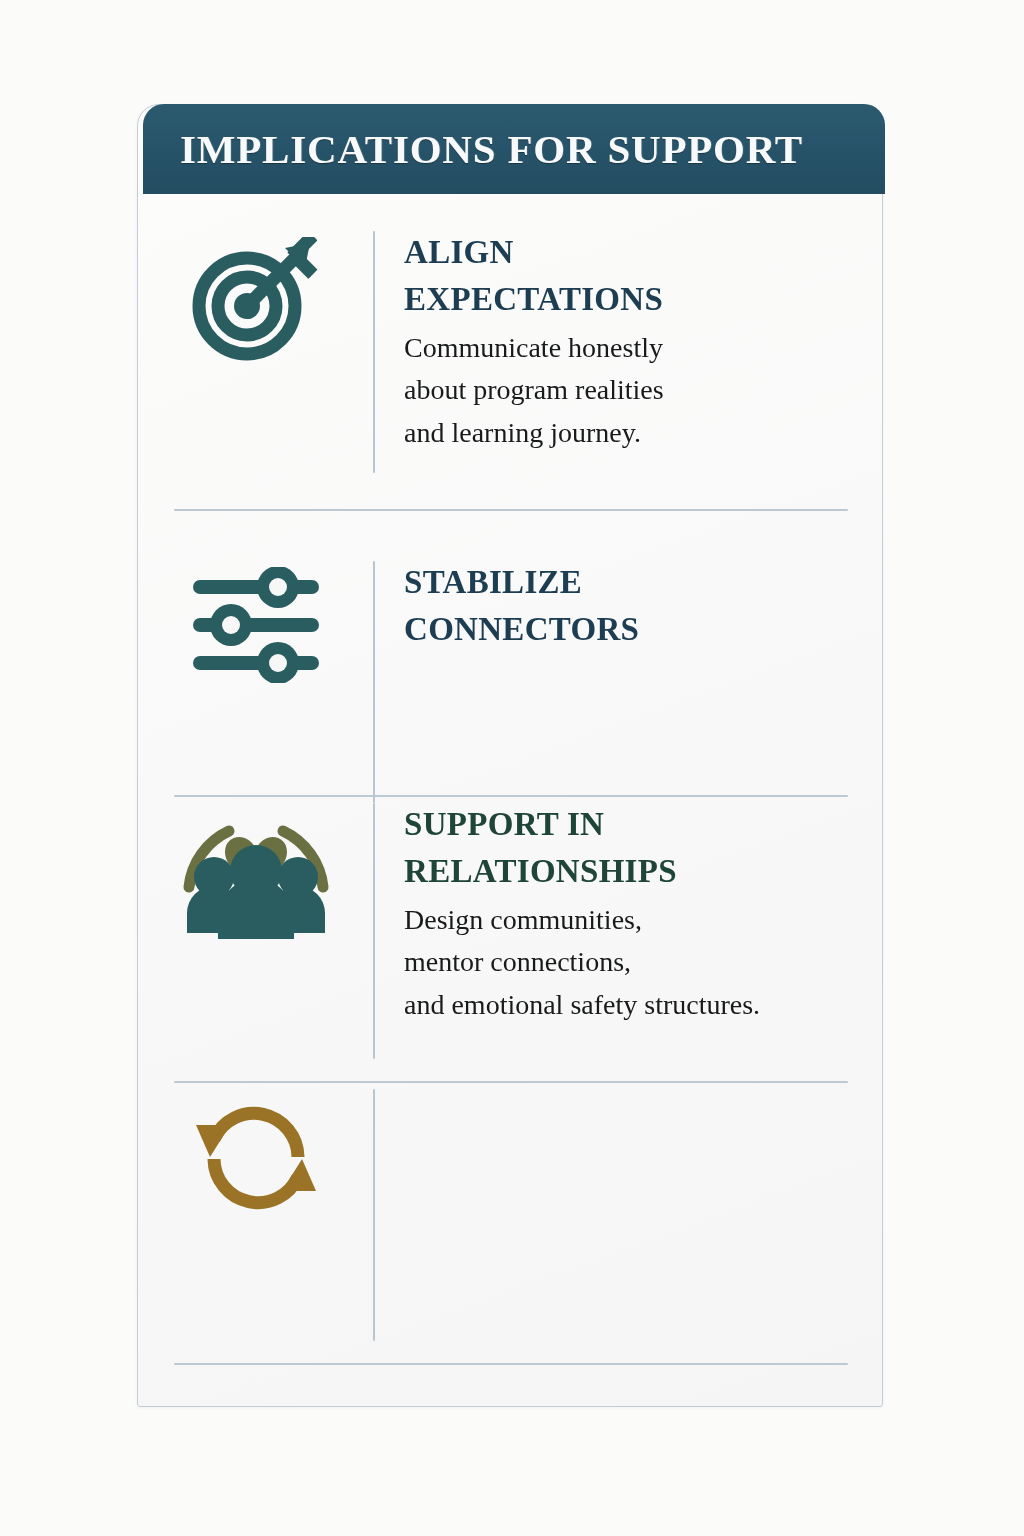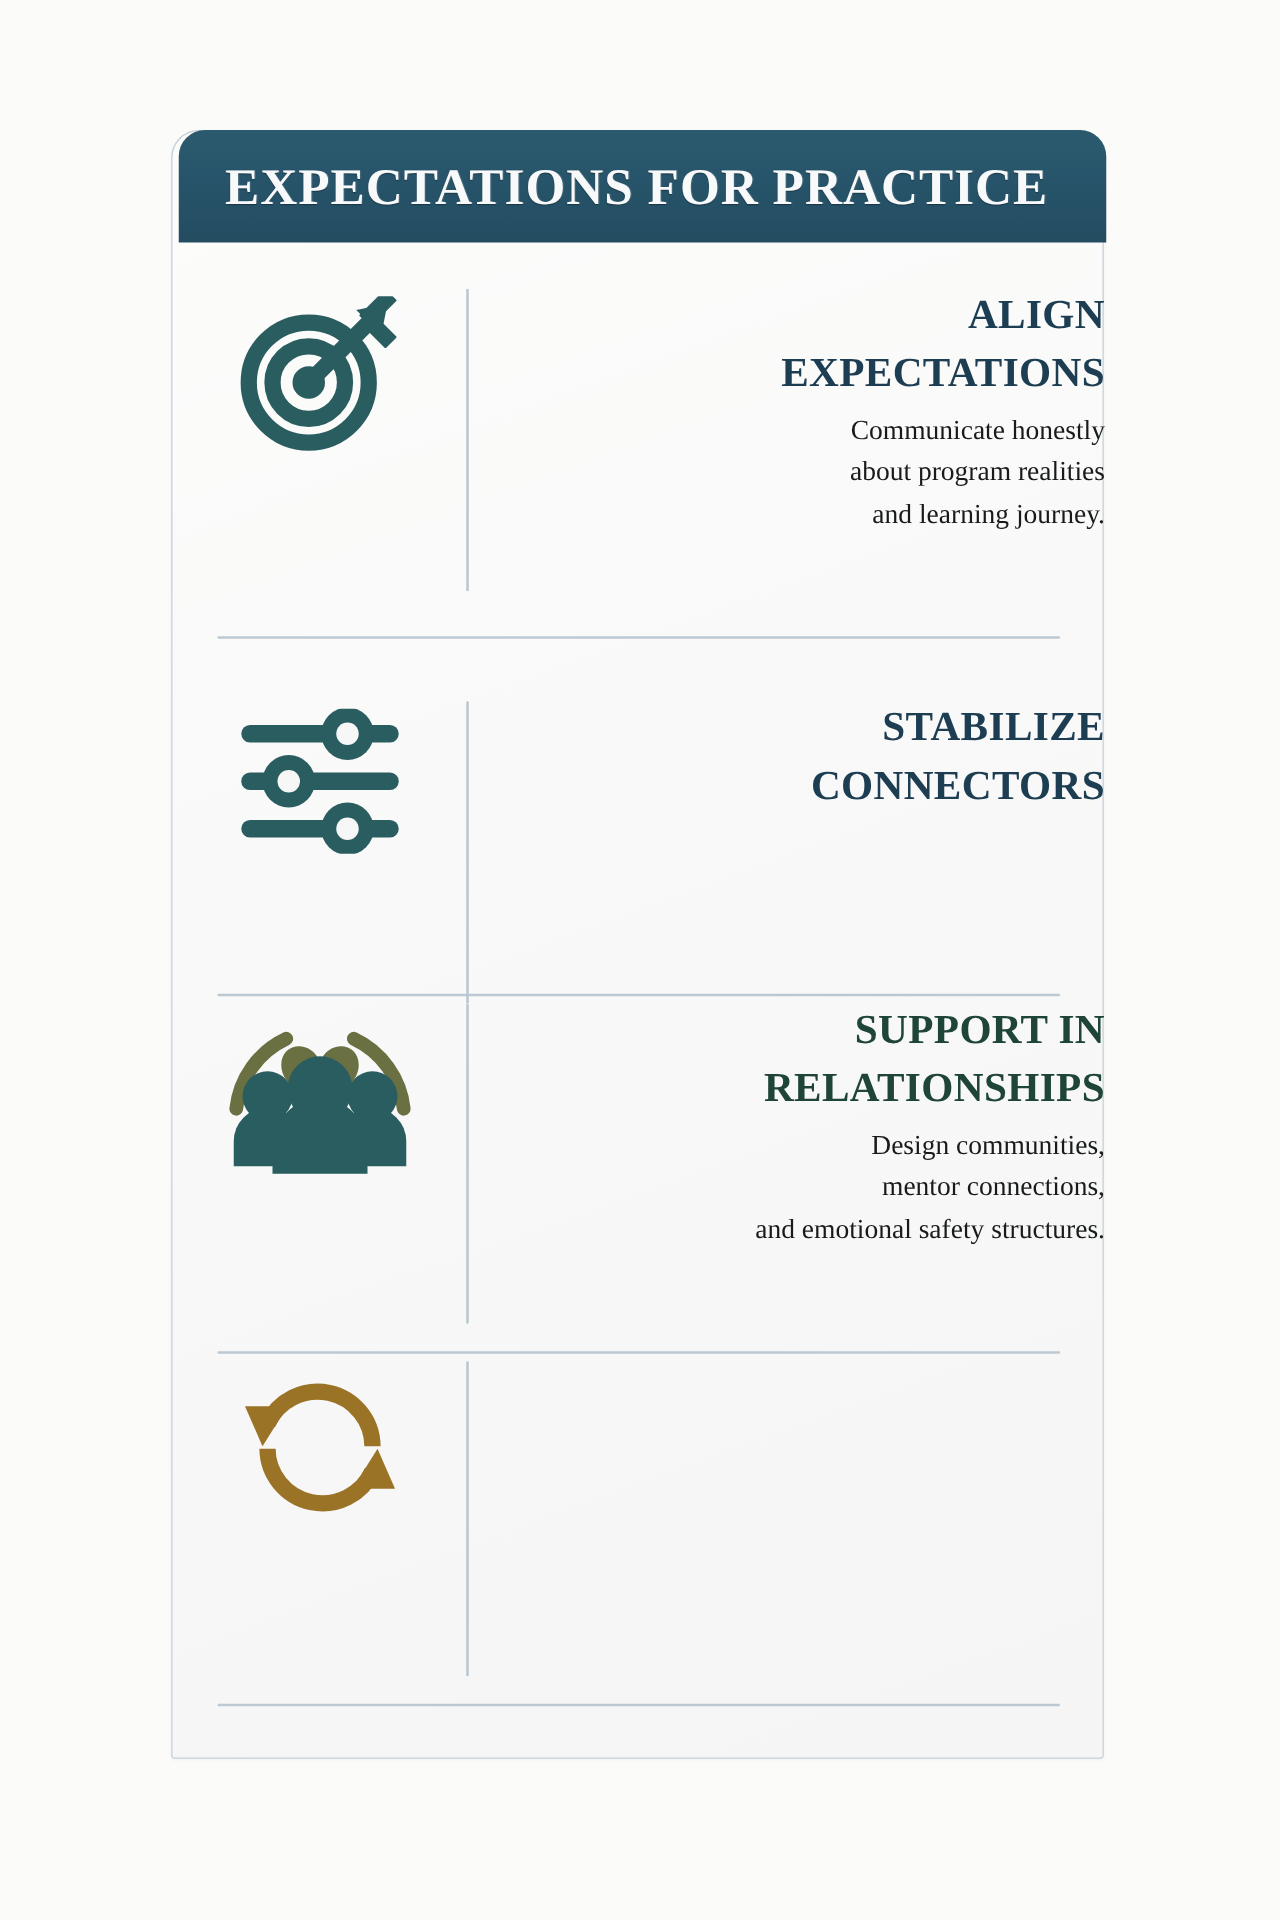--- a/index.html
+++ b/index.html
@@ -92,34 +92,33 @@
     margin-bottom: 18px;
     background: #b9c6cf;
     border-radius: 1px;
   }
 
   .text-cell {
     padding-left: 29px;
     padding-top: 0px;
     box-sizing: border-box;
     flex: 1;
-    text-align: right;
   }
   .item-title {
     font-family: "Liberation Serif", "DejaVu Serif", serif;
     font-size: 33px;
     font-weight: 700;
     line-height: 1.42;
     letter-spacing: 0.3px;
     margin: 0 0 4px 0;
     white-space: pre-line;
   }
   .item-desc {
     font-family: "Liberation Serif", "DejaVu Serif", serif;
-    font-size: 22px;
+    font-size: 28px;
     font-weight: 400;
     line-height: 1.52;
     color: #181a1b;
     margin: 0;
     white-space: pre-line;
   }
 
   
   .divider {
     position: absolute;
@@ -133,21 +132,21 @@
   #divider-1 { top: 690px; }
   #divider-2 { top: 976px; }
   #divider-3 { top: 1258px; }
 </style>
 </head>
 <body>
 
 <div id="card">
 
   <div id="header-bar">
-    <div id="header-title">EXPECTATIONS FOR PRACTICE</div>
+    <div id="header-title">IMPLICATIONS FOR SUPPORT</div>
   </div>
 
   <div class="divider" id="divider-0"></div>
   <div class="divider" id="divider-1"></div>
   <div class="divider" id="divider-2"></div>
   <div class="divider" id="divider-3"></div>
 
   <div class="row" id="row-0">
     <div class="icon-cell">
       <div class="icon-wrap">

